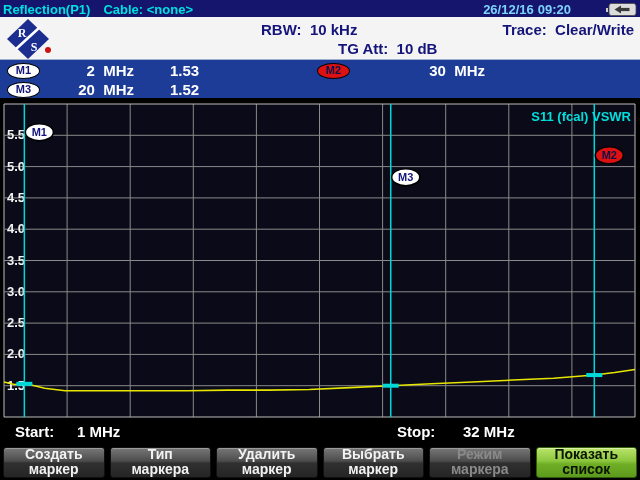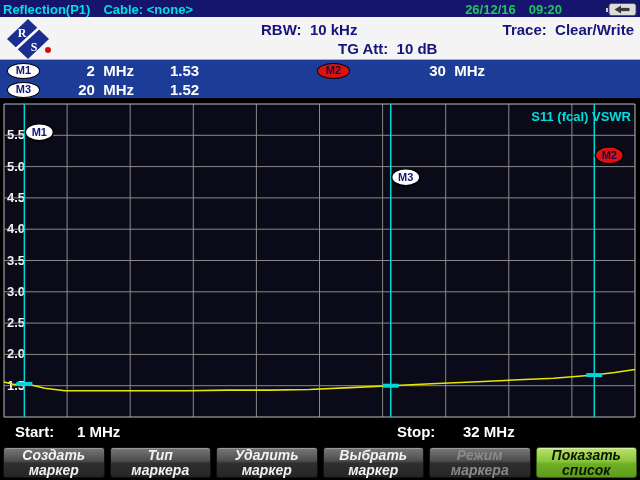--- a/index.html
+++ b/index.html
@@ -8,21 +8,21 @@
     background:#000; font-family:"Liberation Sans", sans-serif;
     -webkit-font-smoothing:antialiased;
   }
   
   .title-bar {
     position:absolute; top:0; left:0; width:640px; height:17px;
     background:#15156e; display:flex; align-items:flex-end;
     justify-content:space-between; padding:0 3px; box-sizing:border-box;
   }
   .title-left { display:flex; gap:13px; color:#00e0e0; font-size:13px; font-weight:bold; white-space:pre; }
-  .title-right { display:flex; align-items:center; gap:13px; color:#22c55e; font-size:13px; font-weight:bold; }
+  .title-right { display:flex; align-items:center; gap:4px; color:#7dd3fc; font-size:13px; font-weight:bold; }
   .batt { margin-left:30px; display:flex; align-items:center; }
   
   .settings-bar {
     position:absolute; top:17px; left:0; width:640px; height:43px;
     background:#f4f4f4; border-bottom:1px solid #9fb0cc; box-sizing:border-box;
     color:#14147a; font-size:15px; font-weight:bold;
   }
   .settings-bar span.stxt { position:absolute; white-space:pre; }
   .rs-logo { position:absolute; left:6px; top:1px; }
   .rs-dot { position:absolute; left:45px; top:30px; width:6px; height:6px; border-radius:50%; background:#cc1111; }
@@ -55,22 +55,22 @@
   .f-startl { left:15px; }  .f-startv { left:77px; }
   .f-stopl  { left:397px; } .f-stopv  { left:463px; }
   
   .softkeys { position:absolute; top:446px; left:0; width:640px; height:34px;
               display:flex; gap:5px; padding:1px 3px 2px; box-sizing:border-box; background:#000; }
   .softkey {
     flex:1 1 0; border:1px solid #101010; border-radius:3px;
     background:linear-gradient(#787878 0%, #4c4c4c 45%, #303030 52%, #252525 100%);
     box-shadow:inset 0 1px 0 #9a9a9a;
     color:#f2f2f2; font-family:"Liberation Sans", sans-serif; font-size:14px; font-weight:bold;
-    display:flex; flex-direction:column; justify-content:center; align-items:center;
-    line-height:15px; padding:0; cursor:pointer;font-style:italic;
+    display:flex; flex-direction:column; justify-content:flex-end; align-items:center;
+    line-height:15px; padding:0; cursor:pointer;
   }
   .softkey.disabled { color:#8a8a8a; }
   .softkey.active {
     background:linear-gradient(#b9e46a 0%, #8cc63e 45%, #6fae25 55%, #5d9a1d 100%);
     box-shadow:inset 0 1px 0 #d9f0a6; border-color:#2f5e0c; color:#0b1500;
   }
 </style>
 </head>
 <body>
 

